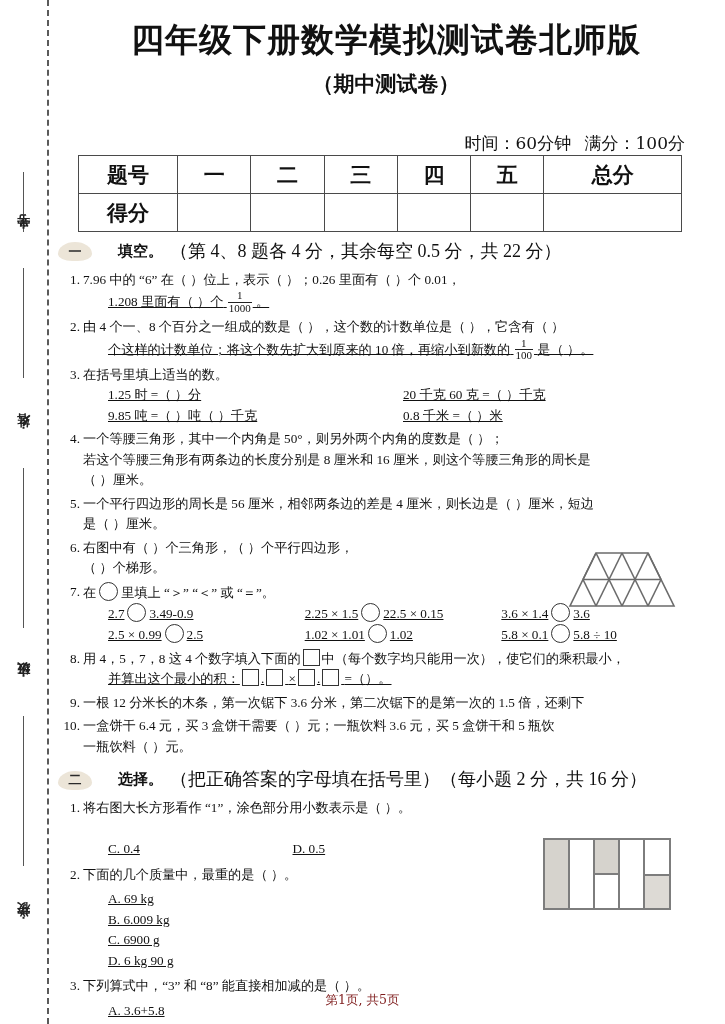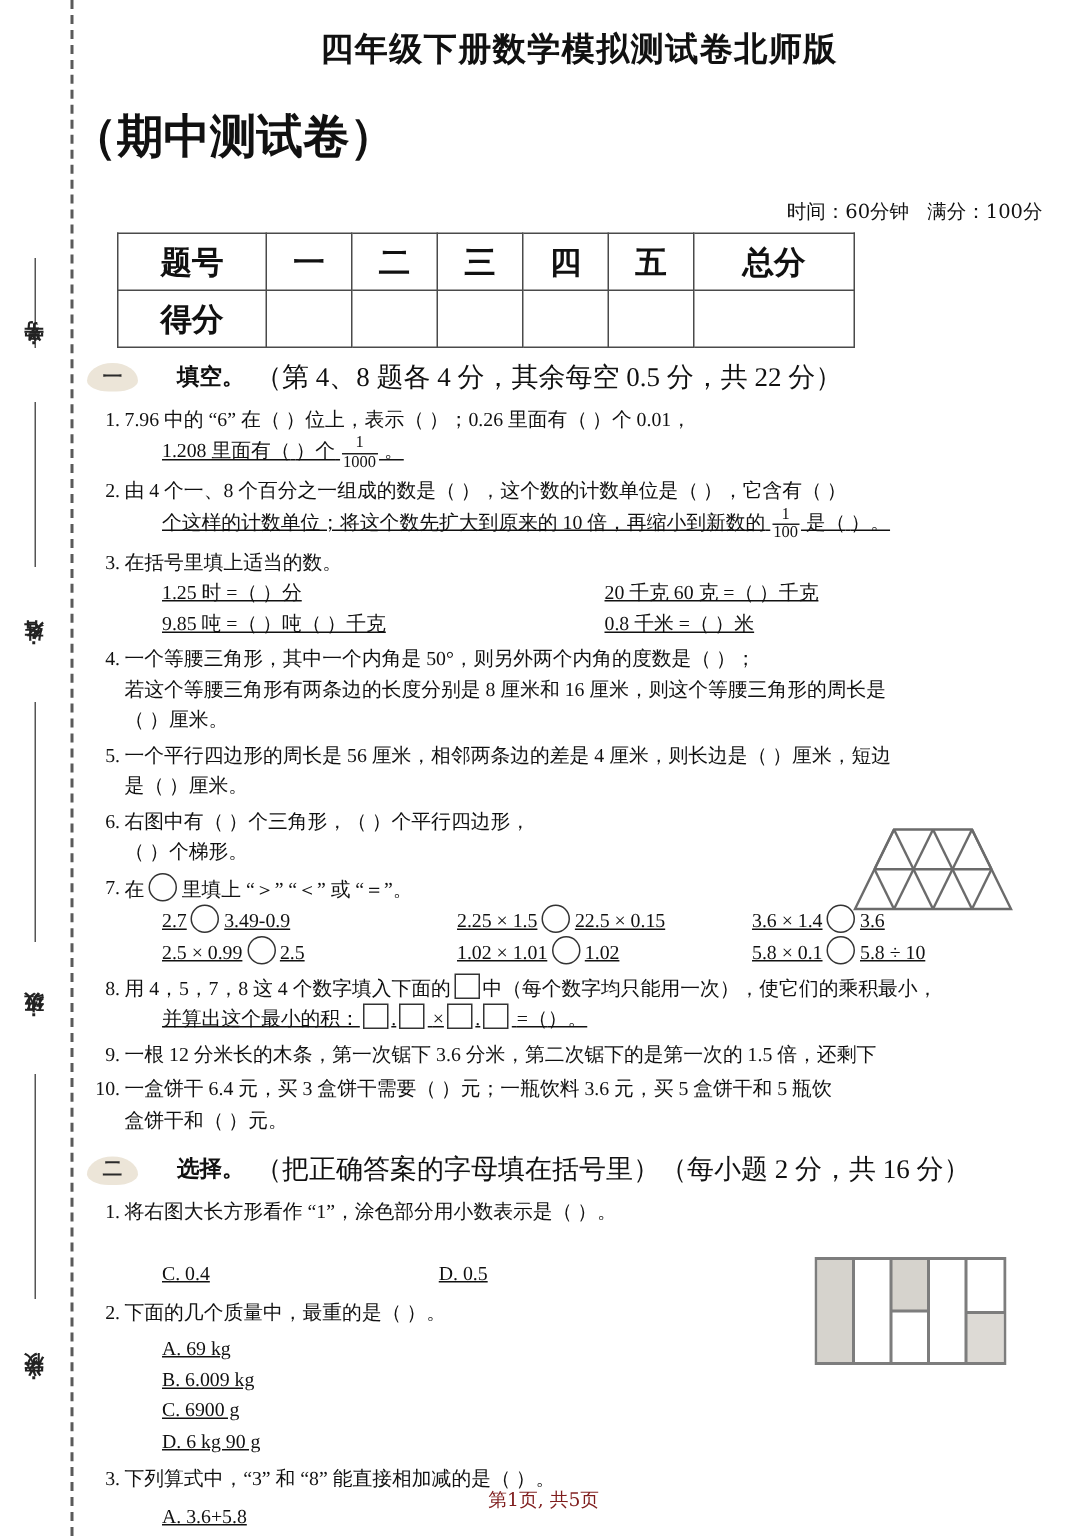--- a/index.html
+++ b/index.html
@@ -25,37 +25,37 @@
     transform:rotate(180deg);
     font-size:13px;letter-spacing:1px;font-weight:700;
     font-family:"DejaVu Sans","Liberation Sans",sans-serif;
     white-space:nowrap;color:#222;
   }
   .mline{position:absolute;left:23px;width:0;border-left:1.4px solid #555;}
 
   
   .title{
     position:absolute;left:47px;top:18px;width:678px;
-    text-align:center;font-size:22px;font-weight:700;letter-spacing:1px;
+    text-align:center;font-size:33px;font-weight:700;letter-spacing:1px;
     font-family:"DejaVu Serif","Liberation Serif",serif;
   }
   .subtitle{
     position:absolute;left:47px;top:70px;width:678px;
-    font-size:31px;font-weight:700;
+    text-align:center;font-size:21px;font-weight:700;
     font-family:"DejaVu Serif","Liberation Serif",serif;
   }
   .meta{
-    position:absolute;right:30px;top:132px;
-    font-size:13px;font-family:"DejaVu Serif","Liberation Serif",serif;
+    position:absolute;right:40px;top:132px;
+    font-size:17px;font-family:"DejaVu Serif","Liberation Serif",serif;
   }
   .meta span{margin-left:8px;}
 
   
   .score-table{
-    position:absolute;left:78px;top:155px;width:492px;
+    position:absolute;left:78px;top:155px;width:604px;
     border-collapse:collapse;
   }
   .score-table td{
     border:1px solid #4a4a4a;
     height:35px;
     text-align:center;vertical-align:middle;
     font-size:21px;font-weight:700;
     font-family:"DejaVu Serif","Liberation Serif",serif;
   }
   .score-table td.hd{width:96px;}
@@ -297,21 +297,21 @@
       <span class="qnum">9.</span>
       <span class="qbody">
         <span class="qline">一根 12 分米长的木条，第一次锯下 3.6 分米，第二次锯下的是第一次的 1.5 倍，还剩下</span>
       </span>
     </div>
 
     <div class="q">
       <span class="qnum">10.</span>
       <span class="qbody">
         <span class="qline">一盒饼干 6.4 元，买 3 盒饼干需要（               ）元；一瓶饮料 3.6 元，买 5 盒饼干和 5 瓶饮</span>
-        <span class="qline">盒饼干和（           ）元。</span>
+        <span class="qline">一瓶饮料（           ）元。</span>
       </span>
     </div>
 
     <div class="sec-head" style="margin-top:9px;">
       <span class="badge">
         <i>二</i>
       </span>
       <span class="sec-title">选择。</span>
       <span class="sec-note">（把正确答案的字母填在括号里）（每小题 2 分，共 16 分）</span>
     </div>

